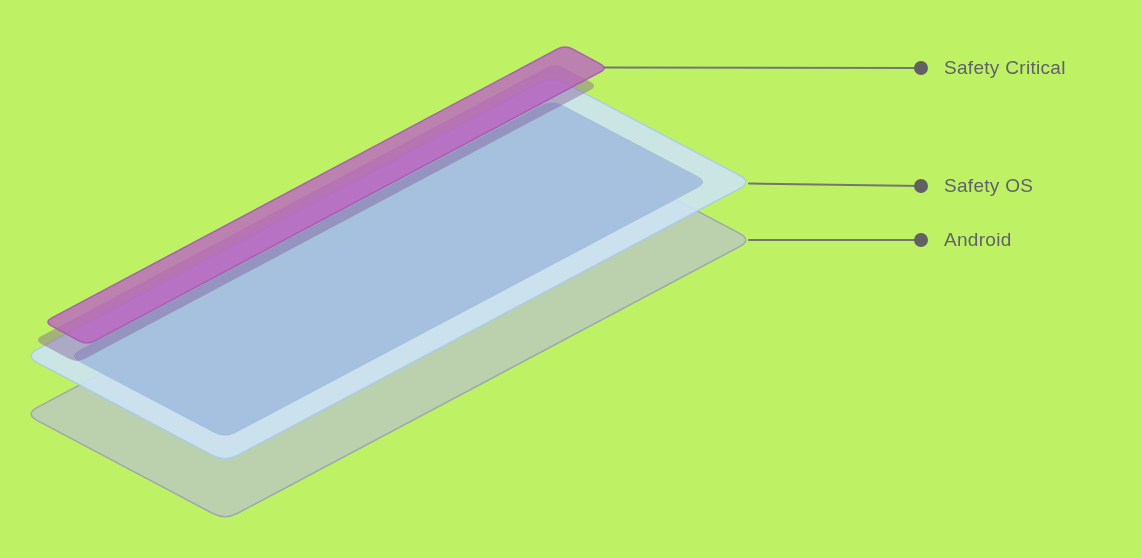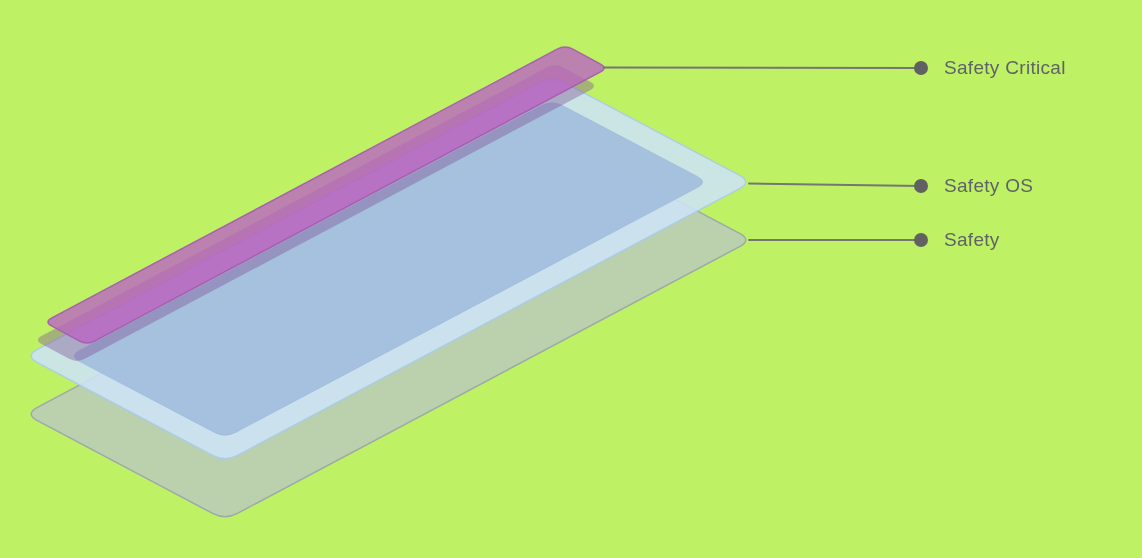--- a/index.html
+++ b/index.html
@@ -45,14 +45,14 @@
     <line id="leader-other" x1="749" y1="183.5" x2="921" y2="186" stroke="#757575" stroke-width="2" stroke-linecap="round"></line>
     <line id="leader-android" x1="749" y1="240" x2="921" y2="240" stroke="#757575" stroke-width="2" stroke-linecap="round"></line>
 
     <circle id="dot-safety" cx="921" cy="68" r="7" fill="#616161"></circle>
     <circle id="dot-other" cx="921" cy="186" r="7" fill="#616161"></circle>
     <circle id="dot-android" cx="921" cy="240" r="7" fill="#616161"></circle>
   </svg>
 
   <div class="callout-label" id="lbl-safety" style="left: 944px; top: 57px; color: rgb(95, 99, 104);">Safety Critical</div>
   <div class="callout-label" id="lbl-other" style="left: 944px; top: 175px; color: rgb(95, 99, 104);">Safety OS</div>
-  <div class="callout-label" id="lbl-android" style="left: 944px; top: 229px; color: rgb(95, 99, 104);">Safety</div>
+  <div class="callout-label" id="lbl-android" style="left: 944px; top: 229px; color: rgb(95, 99, 104);">Android</div>
 </div>
 
 </body></html>

